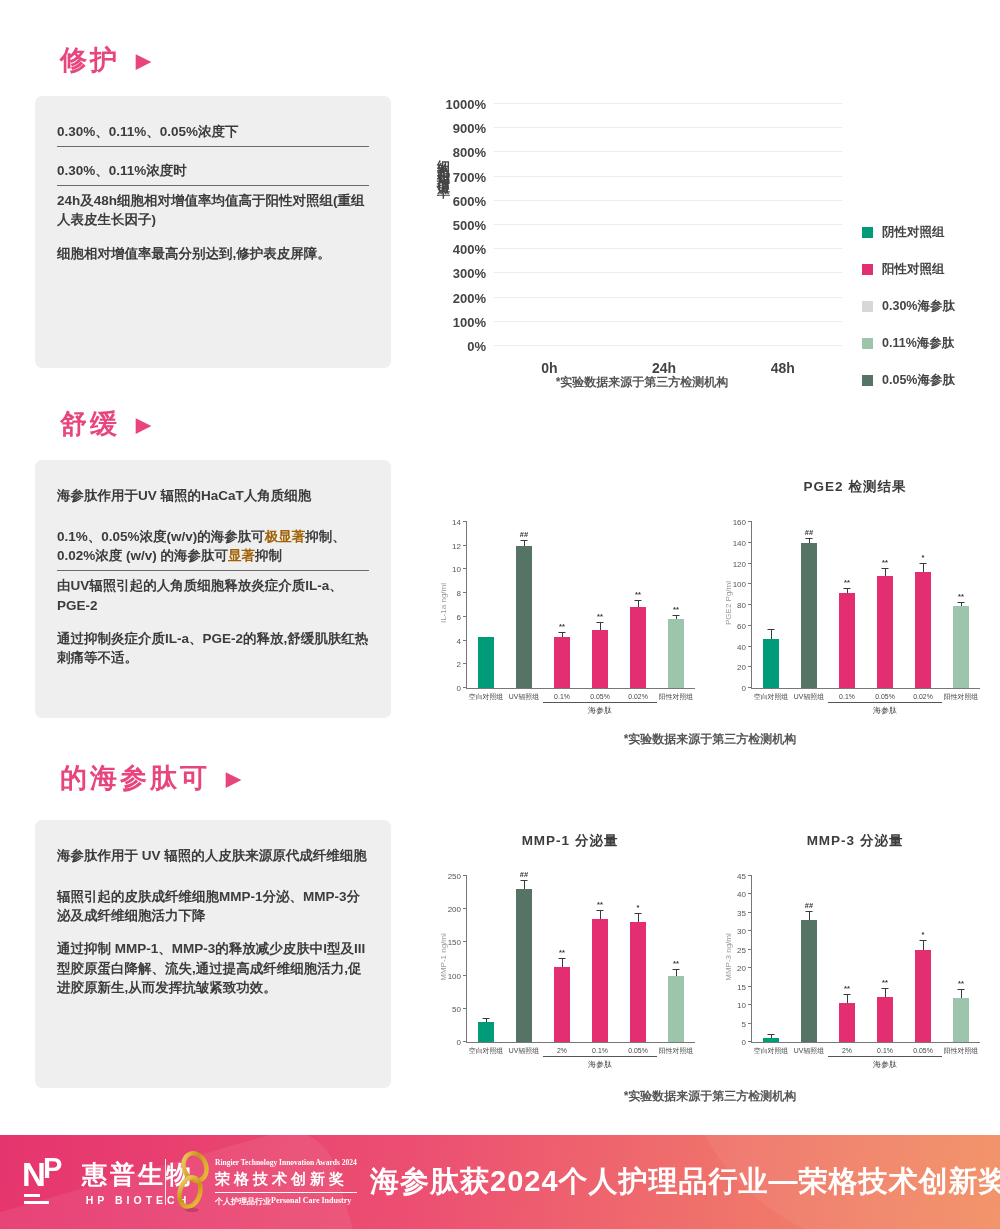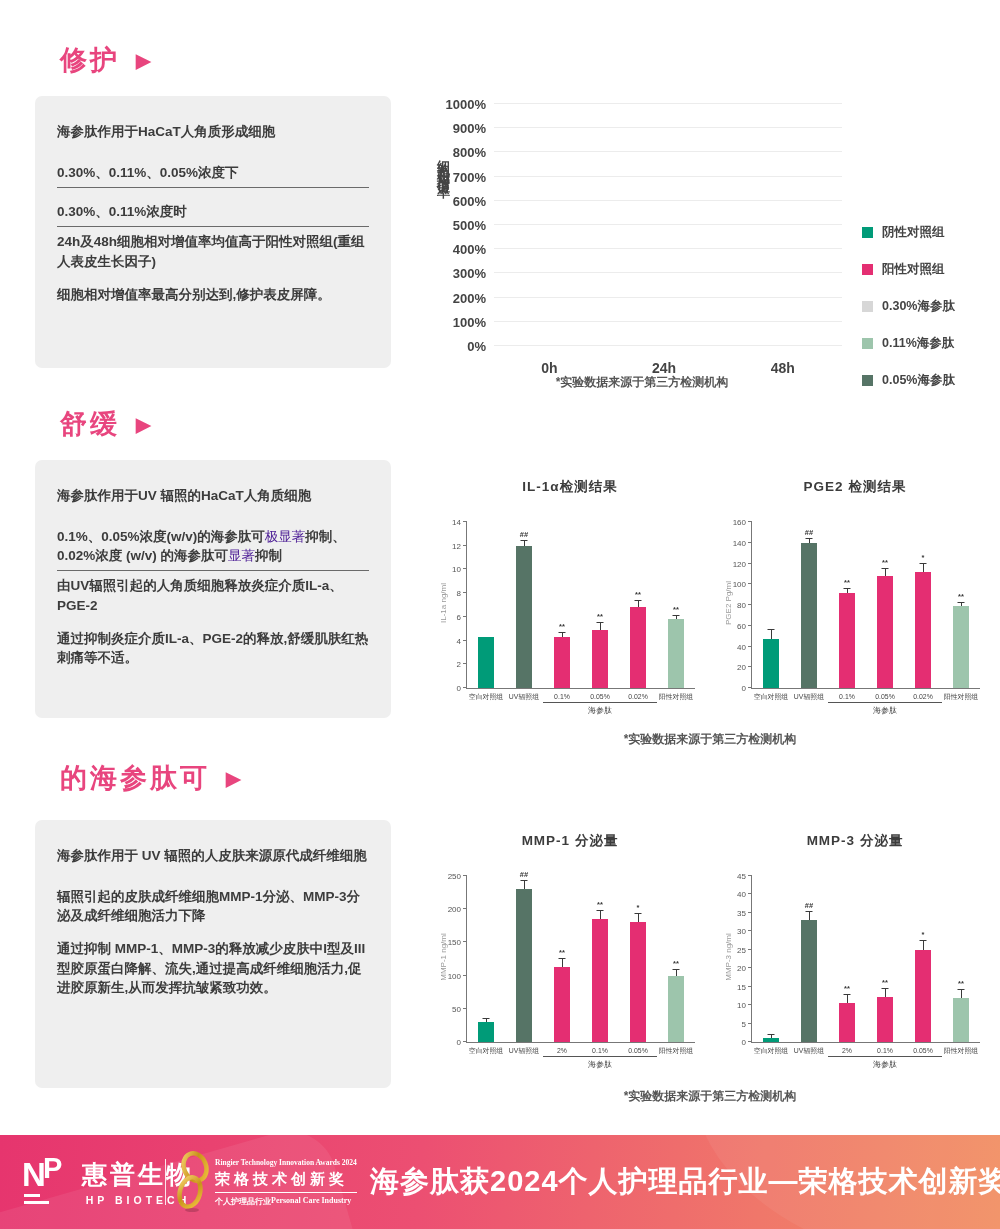--- a/index.html
+++ b/index.html
@@ -11,21 +11,21 @@
   .sec-title .arrow{font-size:19px;letter-spacing:0;font-family:"Liberation Sans",sans-serif;}
   
   .panel{position:absolute;left:35px;width:356px;background:#efefef;border-radius:7px;
          padding:26px 22px;box-sizing:border-box;color:#3c3c3c;font-size:13.5px;
          font-weight:600;line-height:1.42;overflow:hidden;}
   .panel p{margin:0;}
   .panel .intro{margin-bottom:22px;}
   .blk{margin-bottom:14px;}
   .blk .head{padding-bottom:5px;border-bottom:1px solid #6a6a6a;}
   .blk .body{margin-top:5px;}
-  .blk b{font-weight:400;color:#4c1d95;}
+  .blk b{font-weight:700;color:#a16207;}
   .panel .outro{margin-top:12px;}
   
   .caption{position:absolute;font-size:12px;color:#555;font-weight:600;text-align:center;}
   
   #chart0{position:absolute;left:432px;top:98px;width:420px;height:282px;}
   .g-ylabel{position:absolute;left:2px;top:52px;writing-mode:vertical-rl;text-orientation:upright;
             font-size:13px;font-weight:700;color:#444;letter-spacing:4px;}
   .g-plot{position:absolute;left:62px;top:6px;right:10px;bottom:34px;}
   .gl{position:absolute;left:0;right:0;height:1px;background:#ececec;}
   .gt{position:absolute;right:calc(100% + 8px);transform:translateY(50%);font-size:13px;
@@ -89,21 +89,20 @@
 </head>
 <body>
 
 <div class="page">
 
   <div class="sec-title" style="left:60px;top:42px;">
     <span>修护</span>
     <span class="arrow">▶</span>
   </div>
   <div class="panel" id="p1" style="top:96px;height:272px;">
-    <p class="intro">海参肽作用于HaCaT人角质形成细胞</p>
     <div class="blk">
       <p class="head">0.30%、0.11%、0.05%浓度下</p>
     </div>
     <div class="blk">
       <p class="head">0.30%、0.11%浓度时</p>
       <p class="body">24h及48h细胞相对增值率均值高于阳性对照组(重组人表皮生长因子)</p>
     </div>
     <p class="outro">细胞相对增值率最高分别达到,修护表皮屏障。</p>
   </div>
 
@@ -193,21 +192,20 @@
   <div class="panel" id="p2" style="top:460px;height:258px;">
     <p class="intro">海参肽作用于UV 辐照的HaCaT人角质细胞</p>
     <div class="blk">
       <p class="head"><span>0.1%、0.05%浓度(w/v)的海参肽可</span><b>极显著</b><span>抑制、</span><br><span>0.02%浓度 (w/v) 的海参肽可</span><b>显著</b><span>抑制</span></p>
       <p class="body">由UV辐照引起的人角质细胞释放炎症介质IL-a、PGE-2</p>
     </div>
     <p class="outro">通过抑制炎症介质IL-a、PGE-2的释放,舒缓肌肤红热刺痛等不适。</p>
   </div>
 
   <div class="schart" id="chart1" style="left:430px;top:468px;">
-    <div class="s-title">IL-1α检测结果</div>
     <div class="s-ylabel">IL-1a ng/ml</div>
     <div class="s-plot">
         <div class="s-yt" style="bottom: 0%;">0</div>
         <div class="s-ym" style="bottom: 0%;"></div>
         <div class="s-yt" style="bottom: 14.2857%;">2</div>
         <div class="s-ym" style="bottom: 14.2857%;"></div>
         <div class="s-yt" style="bottom: 28.5714%;">4</div>
         <div class="s-ym" style="bottom: 28.5714%;"></div>
         <div class="s-yt" style="bottom: 42.8571%;">6</div>
         <div class="s-ym" style="bottom: 42.8571%;"></div>

